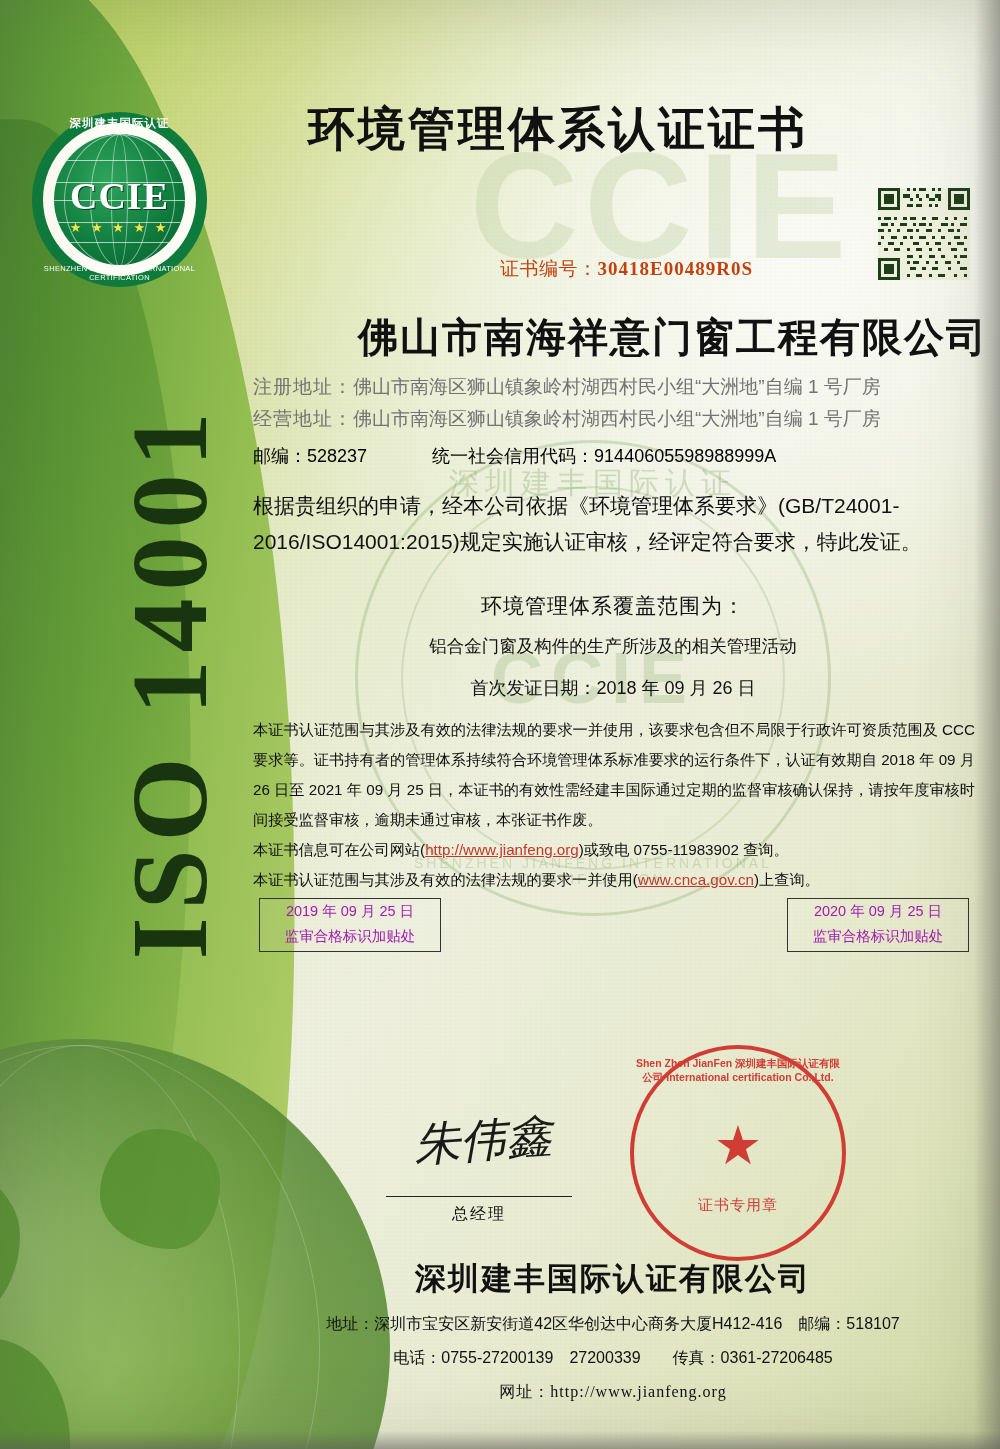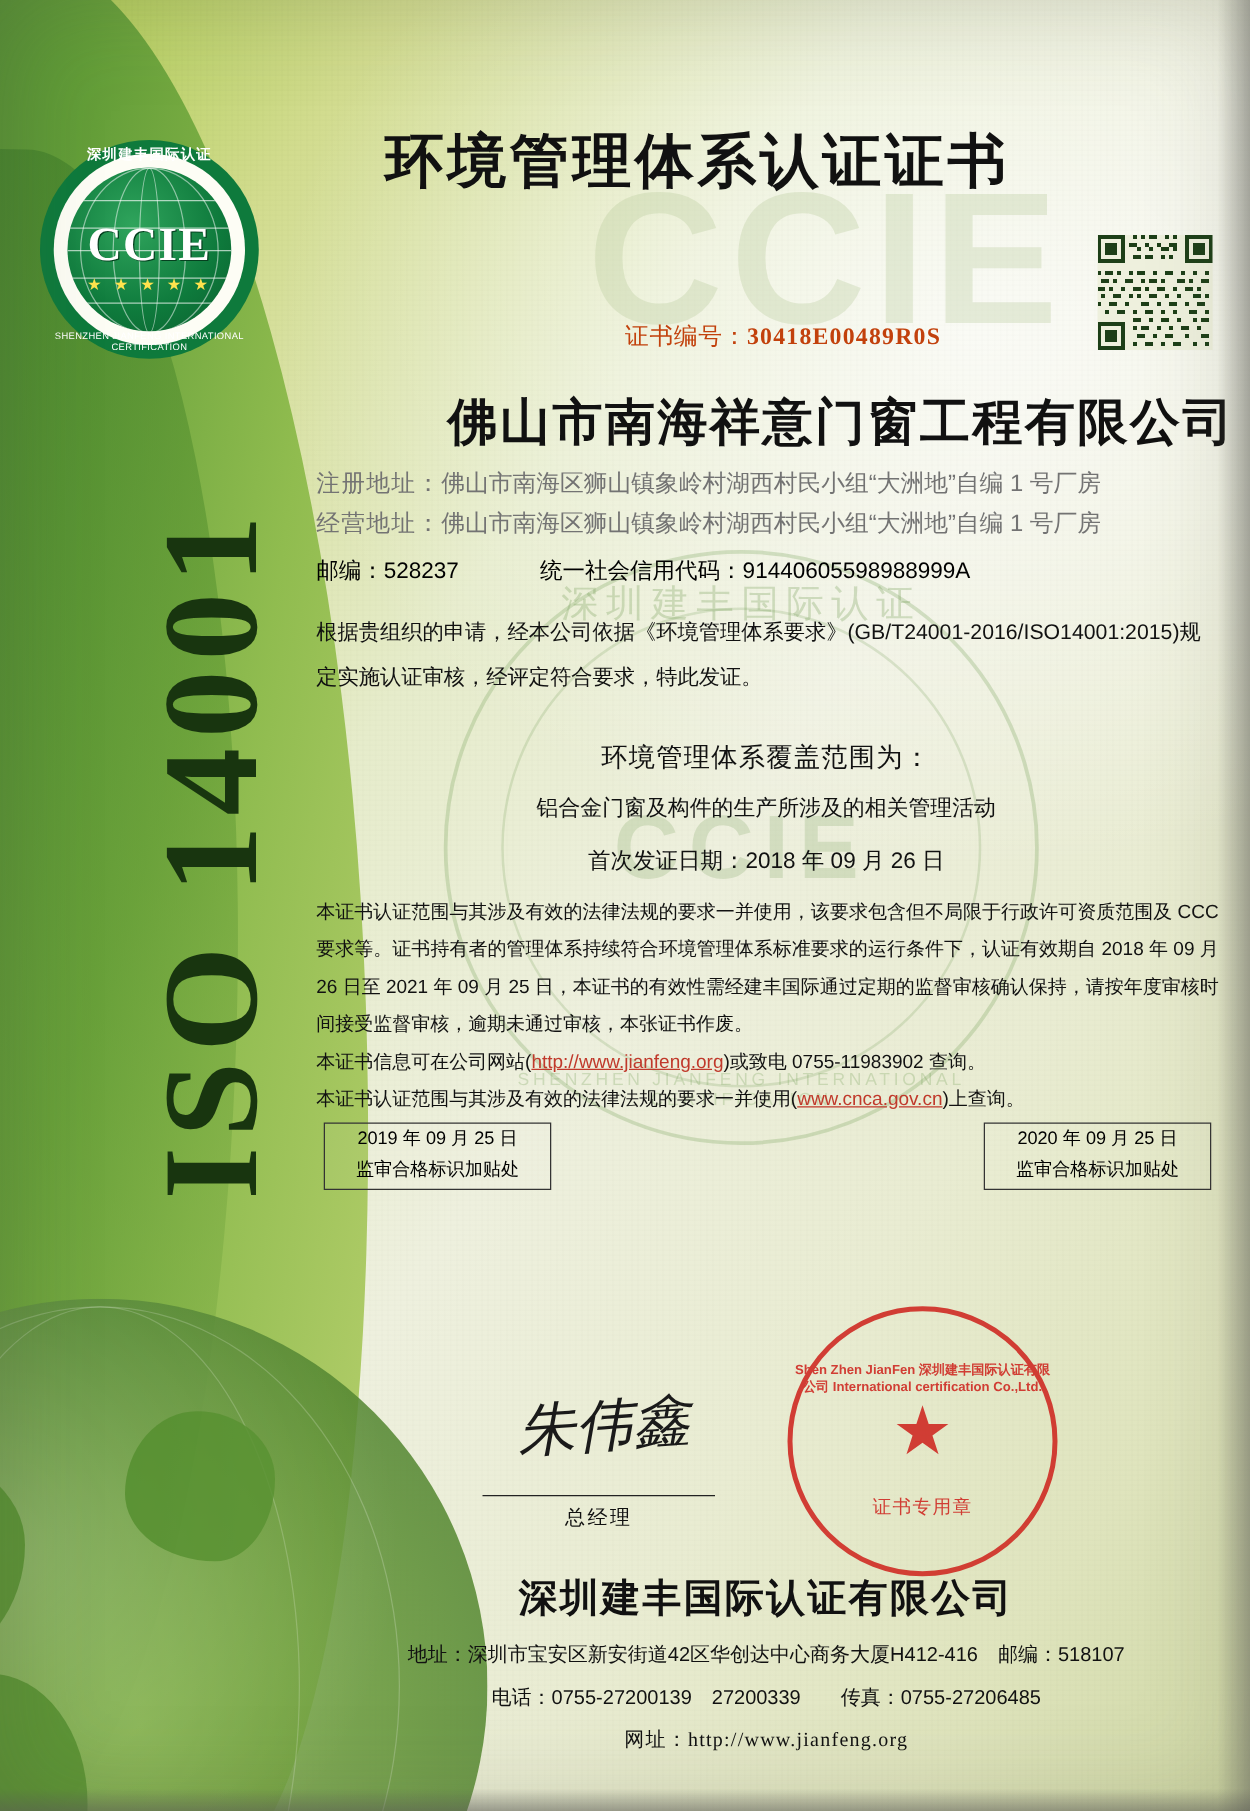--- a/index.html
+++ b/index.html
@@ -286,21 +286,21 @@
     font-size: 18px;
     color: #000000;
     white-space: nowrap;
   }
   .post-line .credit { margin-left: 60px; }
   .para {
     position: absolute;
     left: 5px;
     top: 488px;
     width: 720px;
-    font-size: 17px;
+    font-size: 21px;
     line-height: 36px;
     color: #111;
   }
   .scope-title {
     position: absolute;
     left: 0; width: 100%;
     top: 592px;
     text-align: center;
     font-size: 21px;
     color: #111;
@@ -341,21 +341,21 @@
     height: 52px;
   }
   .stamp-box {
     position: absolute;
     border: 1.5px solid #333;
     width: 180px;
     height: 52px;
     text-align: center;
     font-size: 14.5px;
     line-height: 25px;
-    color: #000000;
+    color: #a21caf;
     background: rgba(255,255,255,0.05);
   }
   .stamp-box.left { left: 6px; }
   .stamp-box.right { right: 6px; }
   
   .seal {
     position: absolute;
     left: 382px;
     top: 1045px;
     width: 208px;
@@ -382,21 +382,21 @@
     letter-spacing: 1px;
     font-weight: normal;
   }
   .seal .arc-t, .seal .arc-b {
     position: absolute;
     left: 0; right: 0;
     text-align: center;
     font-size: 10.5px;
     font-weight: bold;
   }
-  .seal .arc-t { top: 8px; margin-top: 32px; }
+  .seal .arc-t { top: 8px; }
   .signature {
     position: absolute;
     left: 120px;
     top: 1110px;
     width: 230px;
     text-align: center;
     font-family: "Liberation Serif", serif;
     font-size: 46px;
     font-style: italic;
     color: #1a1a1a;
@@ -668,20 +668,20 @@
       <div class="star">★</div>
       <div class="seal-label">证书专用章</div>
     </div>
 
     <div class="signature">朱伟鑫</div>
     <div class="sig-rule"></div>
     <div class="sig-label">总经理</div>
 
     <div class="issuer">深圳建丰国际认证有限公司</div>
     <div class="footer-line f1">地址：深圳市宝安区新安街道42区华创达中心商务大厦H412-416　邮编：518107</div>
-    <div class="footer-line f2">电话：0755-27200139　27200339　　传真：0755-27206485</div>
+    <div class="footer-line f2">电话：0755-27200139　27200339　　传真：0361-27206485</div>
     <div class="footer-line f3">网址：http://www.jianfeng.org</div>
   </div>
 
   <div class="scan-shadow"></div>
   <div class="edge-dark"></div>
   <div class="edge-bottom"></div>
 </div>
 
 </body></html>

